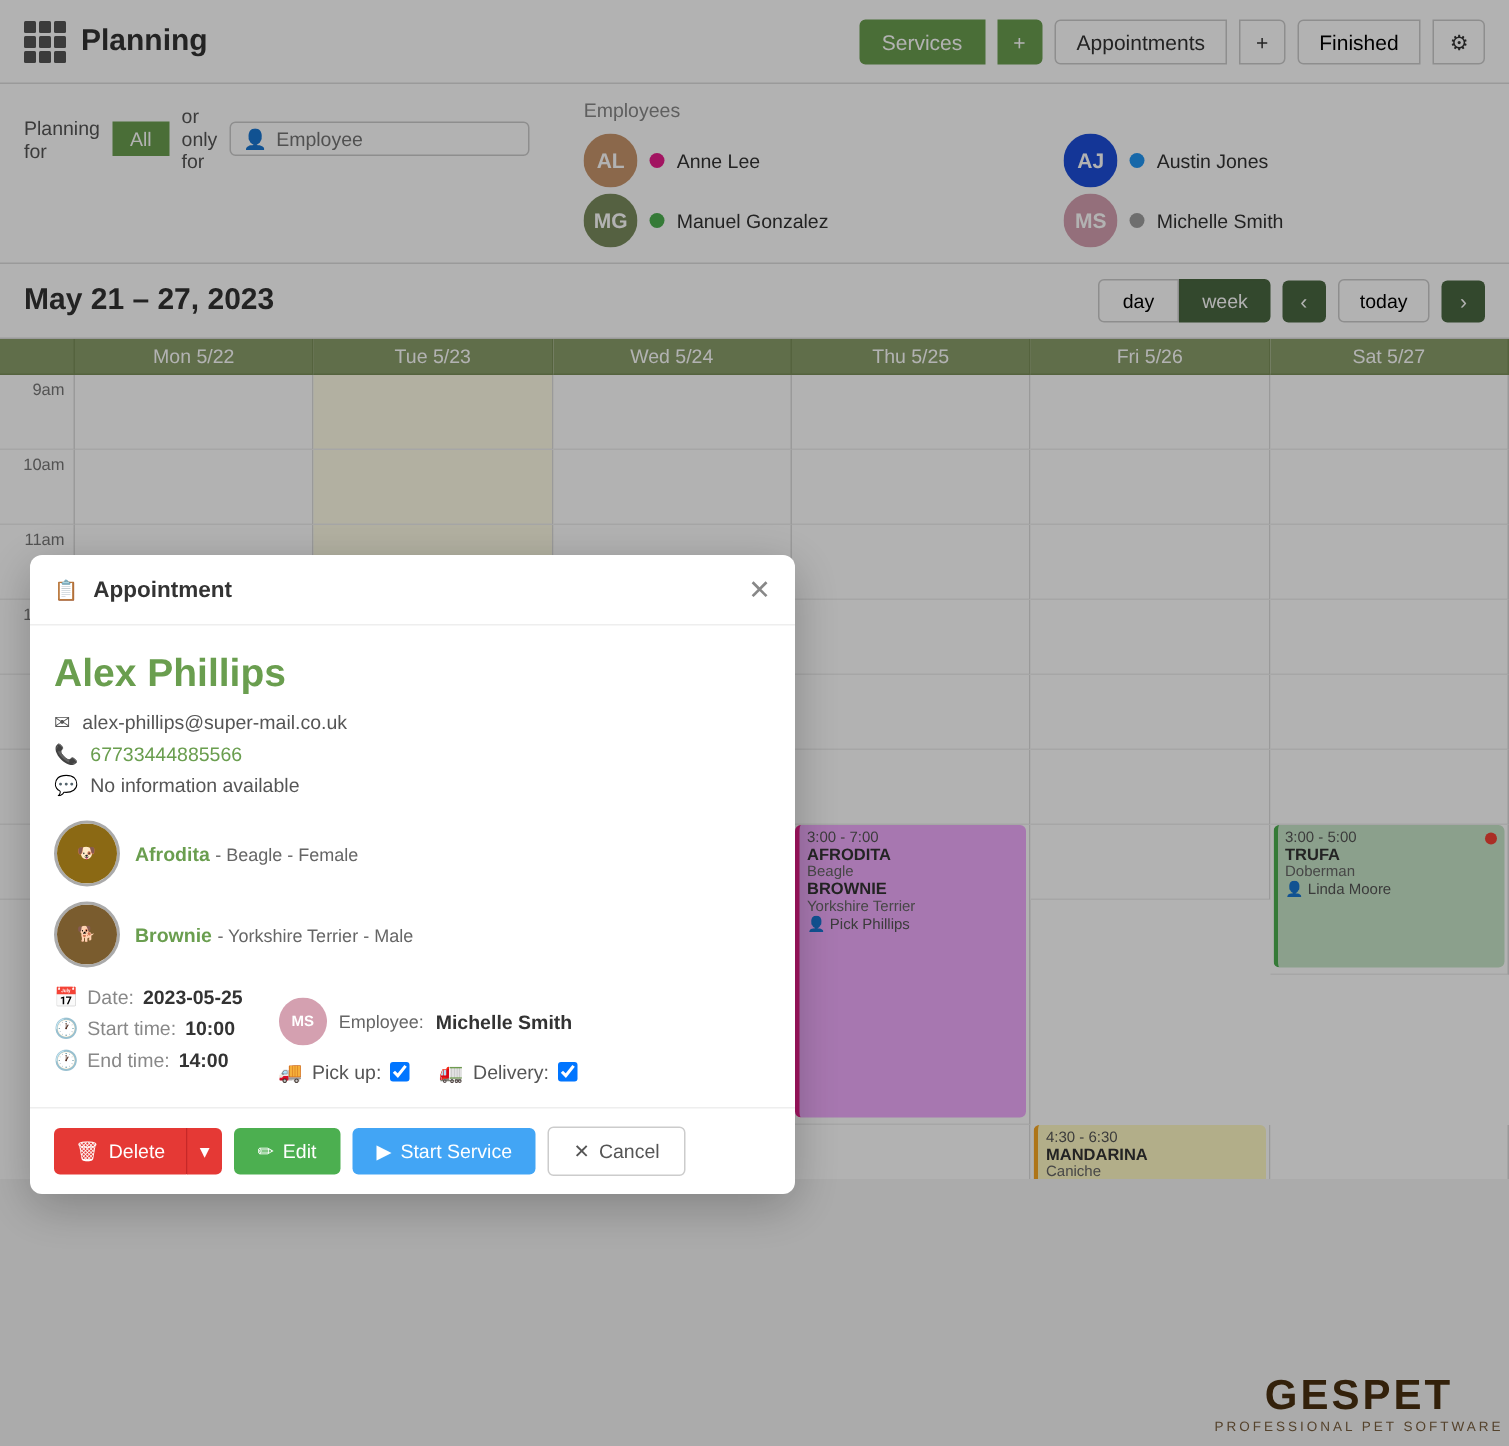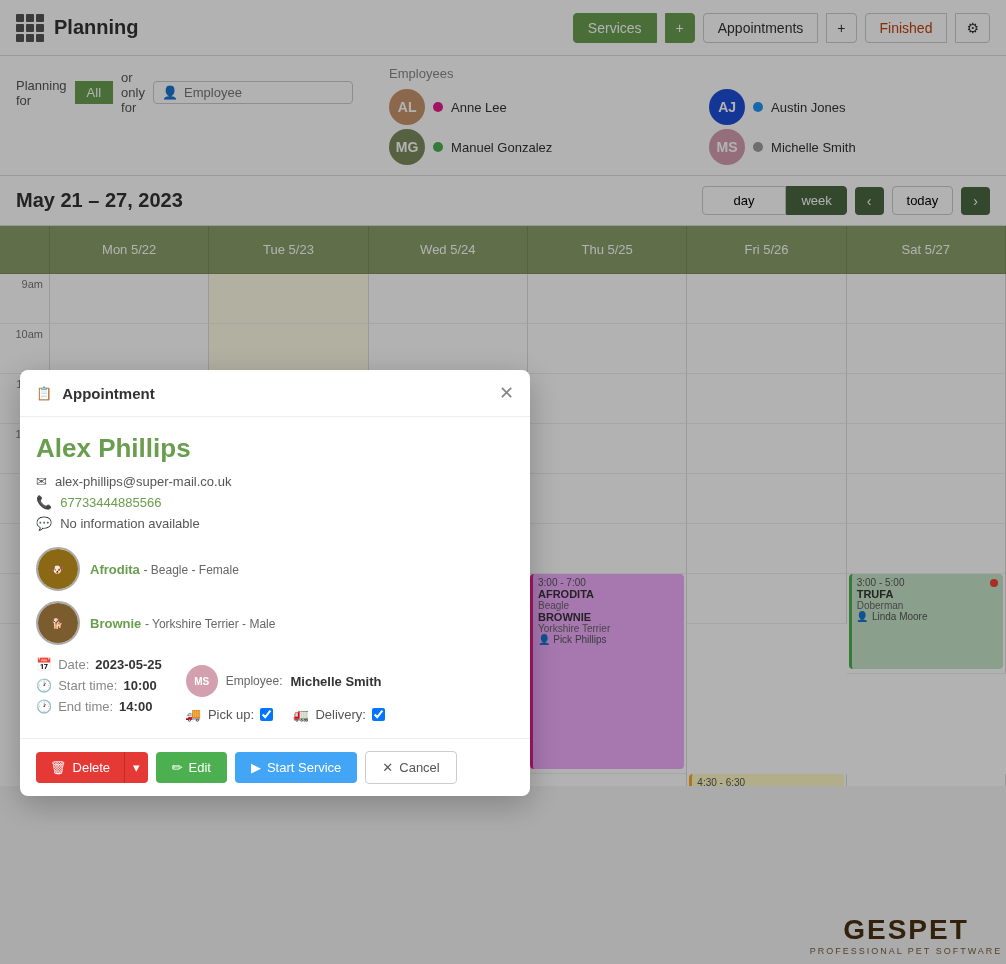--- a/index.html
+++ b/index.html
@@ -69,21 +69,21 @@
       background: #fff;
       color: #333;
       border: 1px solid #ccc;
       border-radius: 0 4px 4px 0;
       padding: 6px 10px;
       cursor: pointer;
       font-size: 14px;
     }
     .btn-finished {
       background: #fff;
-      color: #c2410c;
+      color: #000000;
       border: 1px solid #ccc;
       border-radius: 4px 0 0 4px;
       padding: 6px 14px;
       cursor: pointer;
       font-size: 14px;
     }
     .btn-finished-gear {
       background: #fff;
       color: #333;
       border: 1px solid #ccc;
@@ -178,21 +178,21 @@
       padding: 10px 16px;
       background: #fff;
       border-bottom: 1px solid #ddd;
     }
     .cal-title { font-size: 20px; font-weight: bold; color: #333; }
     .cal-nav { display: flex; align-items: center; gap: 8px; }
     .btn-day {
       background: #fff;
       border: 1px solid #ccc;
       border-radius: 4px 0 0 4px;
-      padding: 6px 31px;
+      padding: 6px 16px;
       cursor: pointer;
       font-size: 13px;
     }
     .btn-week {
       background: #4a6741;
       color: #fff;
       border: 1px solid #4a6741;
       border-radius: 0 4px 4px 0;
       padding: 6px 14px;
       cursor: pointer;
@@ -417,21 +417,21 @@
     }
 
     .full-cal {
       display: grid;
       grid-template-columns: 50px repeat(6, 1fr);
     }
     .full-cal .ch {
       background: #8a9e6a;
       color: #fff;
       text-align: center;
-      padding: 16px 4px;
+      padding: 4px 4px;
       font-size: 13px;
       border-right: 1px solid #7a8e5a;
       border-bottom: 1px solid #7a8e5a;
       position: sticky;
       top: 0;
       z-index: 10;
     }
     .full-cal .ch-empty {
       background: #8a9e6a;
       border-right: 1px solid #7a8e5a;

